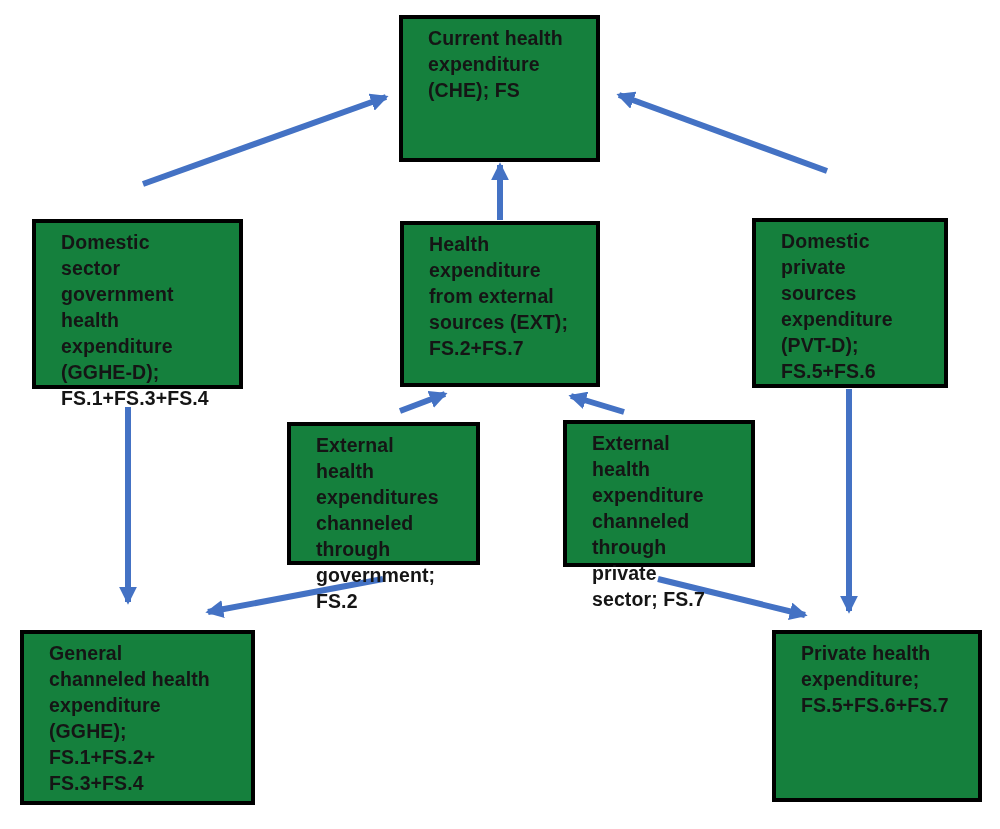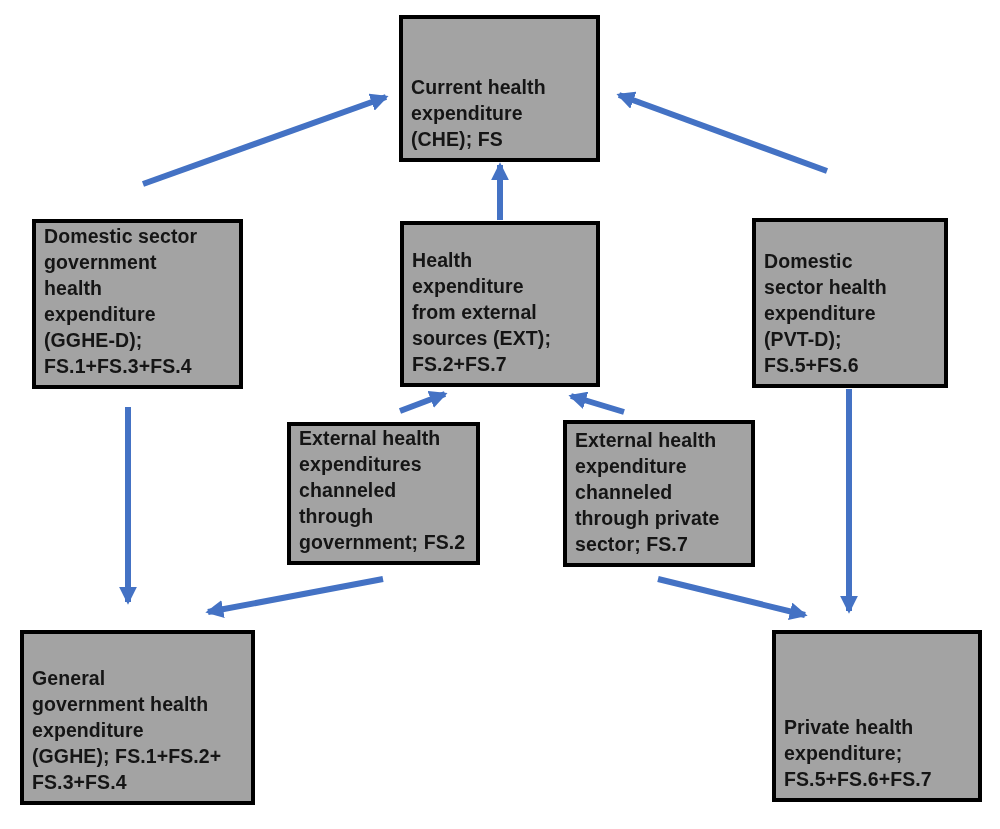--- a/index.html
+++ b/index.html
@@ -14,24 +14,24 @@
   }
   .arrow-layer {
     position: absolute;
     left: 0; top: 0;
     width: 1000px;
     height: 829px;
   }
   .box {
     position: absolute;
     border: 4px solid #000000;
-    background: #a3a3a3;
+    background: #15803d;
     display: flex;
-    align-items: flex-end;
-    padding: 6px 8px;
+    align-items: flex-start;
+    padding: 6px 25px;
   }
   .box .label {
     font-weight: bold;
     font-size: 19.5px;
     line-height: 26px;
     color: #151515;
     white-space: pre-line;
     letter-spacing: 0.1px;
   }
   .box-che     { left: 399px; top: 15px;  width: 201px; height: 147px; }
@@ -83,21 +83,21 @@
   <div class="box box-ext">
     <span class="label">Health
 expenditure
 from external
 sources (EXT);
 FS.2+FS.7</span>
   </div>
 
   <div class="box box-pvt-d">
     <span class="label">Domestic
-sector health
+private sources
 expenditure
 (PVT-D);
 FS.5+FS.6</span>
   </div>
 
   <div class="box box-ext-gov">
     <span class="label">External health
 expenditures
 channeled
 through
@@ -107,21 +107,21 @@
   <div class="box box-ext-pvt">
     <span class="label">External health
 expenditure
 channeled
 through private
 sector; FS.7</span>
   </div>
 
   <div class="box box-gghe">
     <span class="label">General
-government health
+channeled health
 expenditure
 (GGHE); FS.1+FS.2+
 FS.3+FS.4</span>
   </div>
 
   <div class="box box-pvt">
     <span class="label">Private health
 expenditure;
 FS.5+FS.6+FS.7</span>
   </div>

